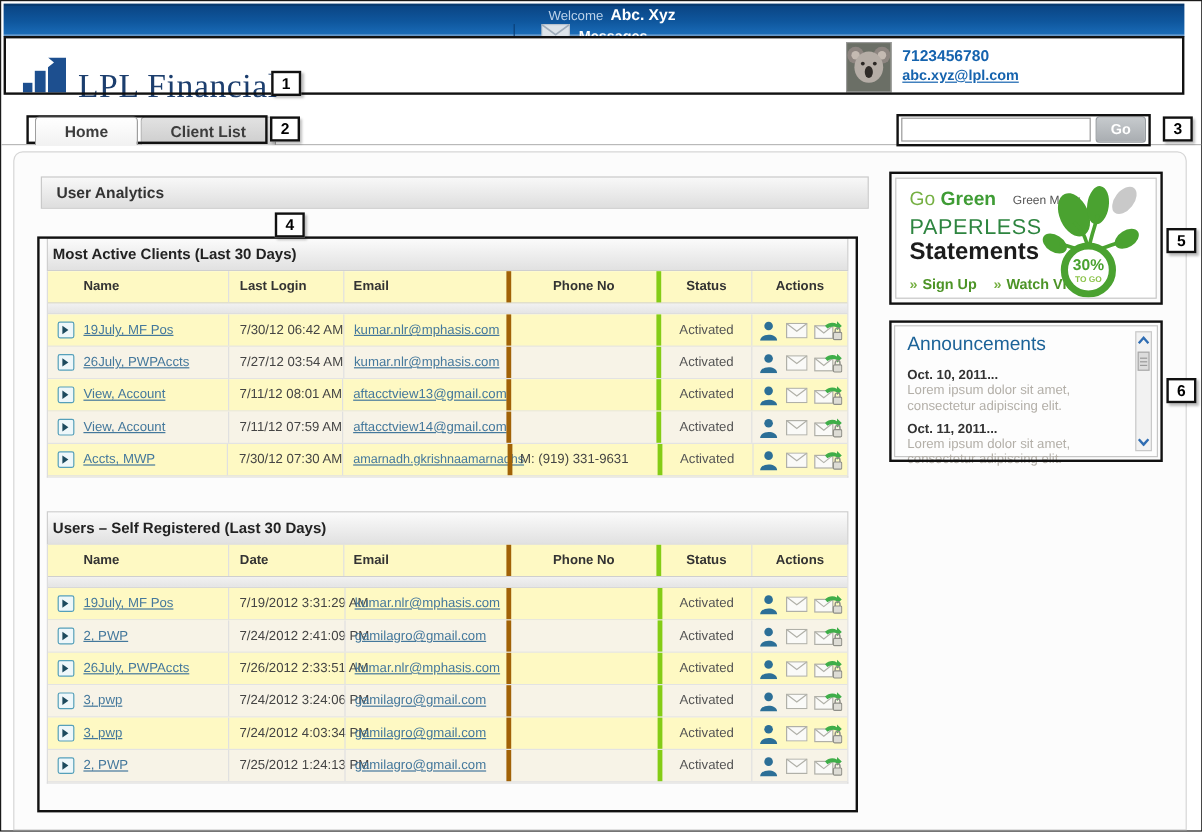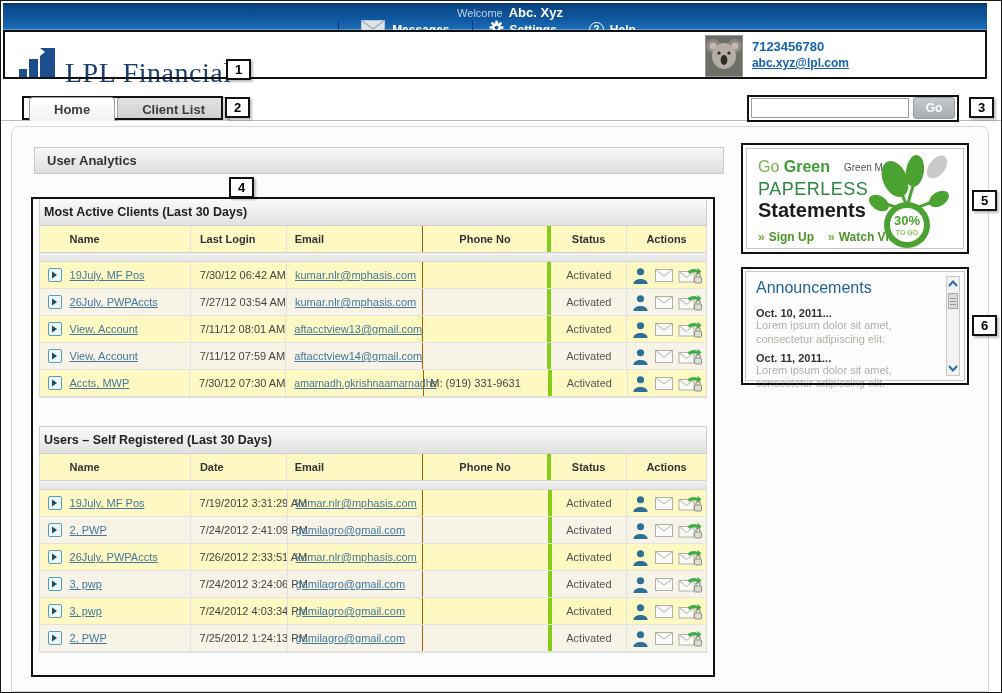--- a/index.html
+++ b/index.html
@@ -65,21 +65,21 @@
   .trow { display:flex; height:27px; align-items:center; font-size:11px; color:#444;
     border-bottom:1px solid #e3e3e3; background:#fef9c3; }
   .trow.hdr { font-weight:bold; color:#333; border-bottom:1px solid #cfcfcf; }
   .subband { height:9px; background:linear-gradient(#f1f1f1,#e5e5e5); border-bottom:1px solid #d8d8d8; }
   .trow.alt { background:#f7f3e7; }
   .cell { height:100%; display:flex; align-items:center; overflow:visible; white-space:nowrap; }
   .c-exp { width:30px; justify-content:center; }
   .c-name { width:122px; }
   .c-date { width:97px; border-left:1px solid #e0e0e0; padding-left:9px; }
   .c-email { width:138px; border-left:1px solid #e0e0e0; padding-left:8px; }
-  .c-phone { width:127px; border-left:1px solid #a16207; padding-left:6px;text-align:center; }
+  .c-phone { width:127px; border-left:4px solid #a16207; padding-left:6px;text-align:center; }
   .c-status { width:80px; border-left:4px solid #84cc16; justify-content:center; color:#555; }
   .c-act { width:81px; border-left:1px solid #e0e0e0; justify-content:center; gap:5px; }
   .hdr .c-phone, .hdr .c-status, .hdr .c-act { justify-content:center; padding-left:0; color:#333; }
   .tlink { color:#44789c; text-decoration:underline; cursor:pointer; }
   .expand-btn { width:14px; height:14px; border:1px solid #55a0ba; background:#eef7fa; display:inline-flex;
     align-items:center; justify-content:center; cursor:pointer; border-radius:2px; }
   .act-ico { display:inline-flex; cursor:pointer; }
   .tgap { height:28px; background:transparent; }
 
   
@@ -128,41 +128,20 @@
     </div>
     <div class="tb-right">
       <div class="tb-seg">
         <span>
           <svg width="24" height="15" viewBox="0 0 24 15">
               <rect x="0.5" y="0.5" width="23" height="14" fill="#dde4ea" stroke="#b9c4cf"></rect>
               <path d="M0.5 0.5 L12 9 L23.5 0.5" fill="none" stroke="#9fadbb" stroke-width="1.4"></path>
             </svg>
         </span>
         <span class="lbl">Messages</span>
-      </div>
-      <div class="tb-group">
-        <div class="tb-item">
-          <span>
-            <svg width="15" height="15" viewBox="0 0 16 16">
-                <g fill="#ffffff">
-                  <rect x="6.6" y="0.5" width="2.8" height="15" rx="1"></rect>
-                  <rect x="0.5" y="6.6" width="15" height="2.8" rx="1"></rect>
-                  <rect x="6.6" y="0.5" width="2.8" height="15" rx="1" transform="rotate(45 8 8)"></rect>
-                  <rect x="6.6" y="0.5" width="2.8" height="15" rx="1" transform="rotate(-45 8 8)"></rect>
-                  <circle cx="8" cy="8" r="4.6"></circle>
-                </g>
-                <circle cx="8" cy="8" r="2" fill="#0f579e"></circle>
-              </svg>
-          </span>
-          <span class="lbl">Settings</span>
-        </div>
-        <div class="tb-item">
-          <span class="help-circle">?</span>
-          <span class="lbl">Help</span>
-        </div>
       </div>
     </div>
   </div>
 
   <div class="header">
     <div class="logo">
       <span>
         <svg width="36" height="30" viewBox="0 0 36 30">
             <rect x="0" y="21" width="8" height="8" fill="#1d4f8f"></rect>
             <rect x="10" y="11" width="9" height="18" fill="#1d4f8f"></rect>

